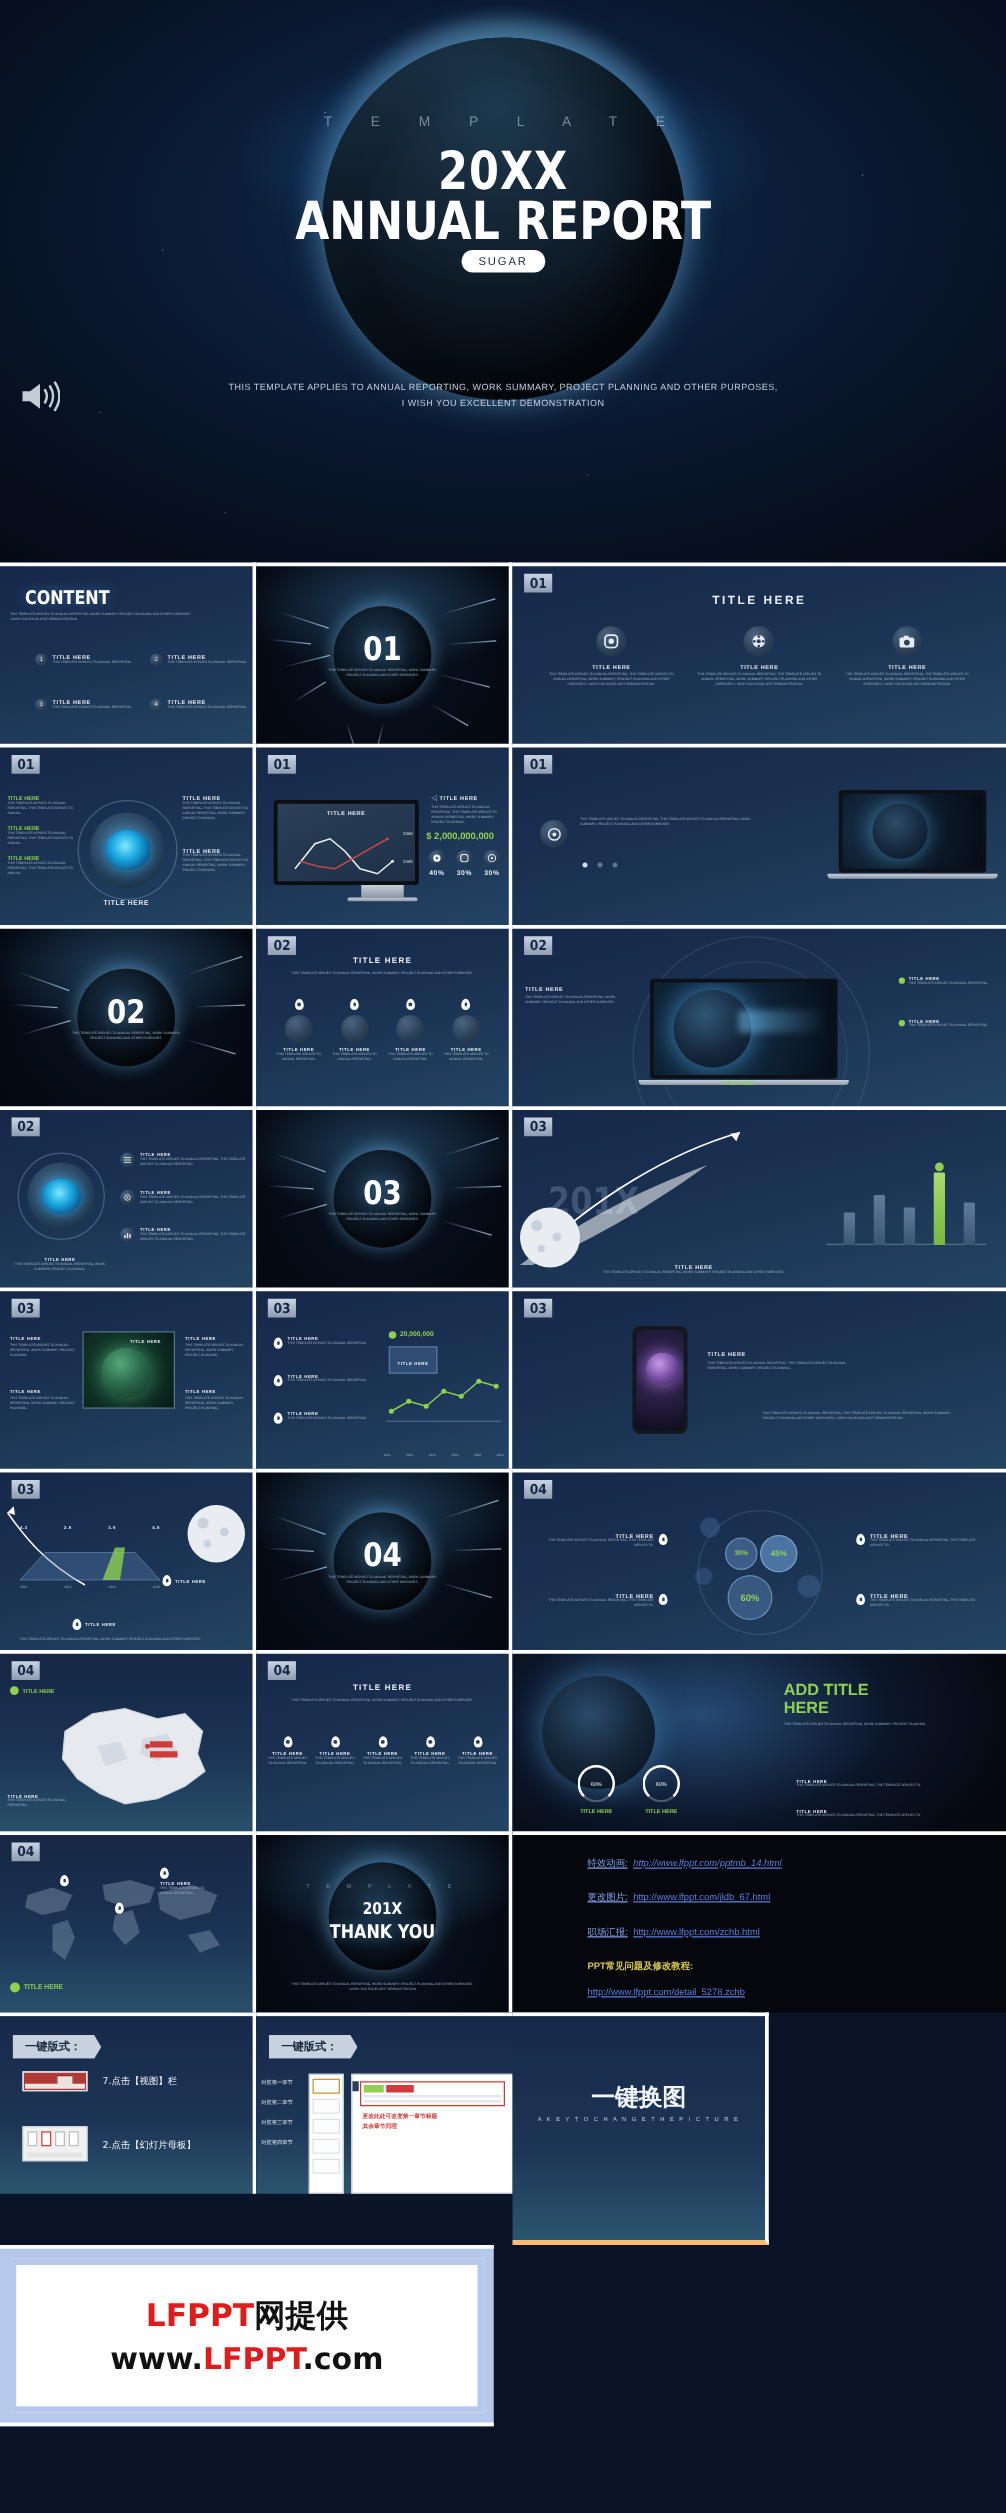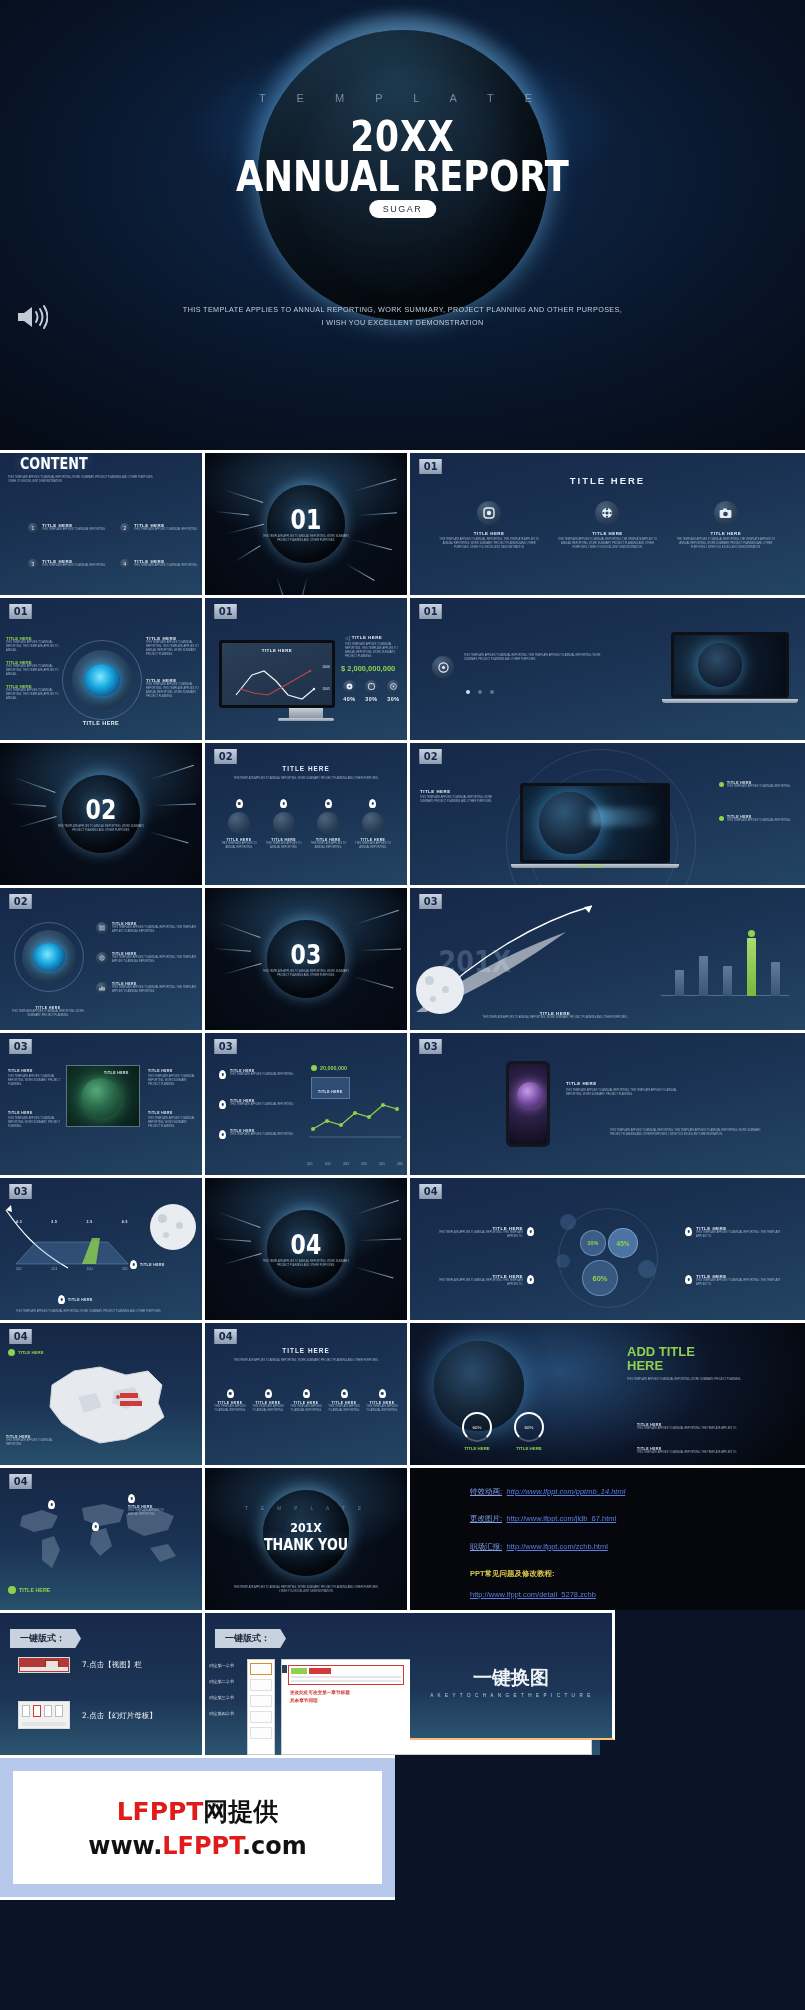--- a/index.html
+++ b/index.html
@@ -200,21 +200,21 @@
 
     <div class="hero-sub">
       <div>THIS TEMPLATE APPLIES TO ANNUAL REPORTING, WORK SUMMARY, PROJECT PLANNING AND OTHER PURPOSES,</div>
       <div>I WISH YOU EXCELLENT DEMONSTRATION</div>
     </div>
   </div>
 
   <div class="grid">
 
     <div class="slide c1 h145 bg-navy">
-      <div style="position:absolute;left:8px;top:2px;">
+      <div style="position:absolute;left:8px;top:16px;">
         <div class="big-num" style="font-size:15px;letter-spacing:0px;">CONTENT</div>
         <div class="t-body fs3" style="margin-top:3px;width:160px;">THIS TEMPLATE APPLIES TO ANNUAL REPORTING, WORK SUMMARY, PROJECT PLANNING AND OTHER PURPOSES.</div>
         <div class="t-body fs3">I WISH YOU EXCELLENT DEMONSTRATION</div>
       </div>
       <div style="position:absolute;left:28px;top:70px;display:grid;grid-template-columns:82px 82px;gap:26px 10px;">
         <div style="display:flex;gap:4px;">
           <div class="circ" style="width:10px;height:10px;font-size:5px;flex:none;">1</div>
           <div>
             <div class="t-title fs5">TITLE HERE</div>
             <div class="t-body fs3">THIS TEMPLATE APPLIES TO ANNUAL REPORTING.</div>
@@ -1062,21 +1062,21 @@
             <div style="position:absolute;left:2px;top:10px;right:2px;height:2px;background:#e4e7ea;"></div>
             <div style="position:absolute;left:2px;top:14px;right:2px;height:2px;background:#e4e7ea;"></div>
           </div>
           <div style="position:absolute;left:0;top:5px;width:5px;height:8px;background:#2c3e55;"></div>
           <div style="position:absolute;left:8px;top:30px;font-size:4.6px;color:#d03a38;font-weight:bold;">更改此处可改变第一章节标题</div>
           <div style="position:absolute;left:8px;top:38px;font-size:4.6px;color:#d03a38;font-weight:bold;">其余章节同理</div>
         </div>
       </div>
     </div>
 
-    <div class="slide c1" style="height:130px;border-bottom:2px solid #fdba74;">
+    <div class="slide c1" style="height:186px;border-bottom:4px solid #fdba74;">
       <div class="bg-tut" style="width:100%;height:100%;position:relative;">
         <div class="cn-title" style="position:absolute;left:0;right:0;top:52px;text-align:center;font-size:19px;font-weight:bold;">一键换图</div>
         <div style="position:absolute;left:0;right:0;top:80px;text-align:center;font-size:4.6px;letter-spacing:1.6px;color:#c3d0e0;">A  K E Y  T O  C H A N G E  T H E  P I C T U R E</div>
       </div>
     </div>
 
 
     <div class="slide c3" style="height:145px;border-bottom:3px solid #fff;background:#b6c9ec;">
       <div class="lfppt-box" style="left:8px;top:8px;right:8px;bottom:8px;">
         <div class="lf1">

